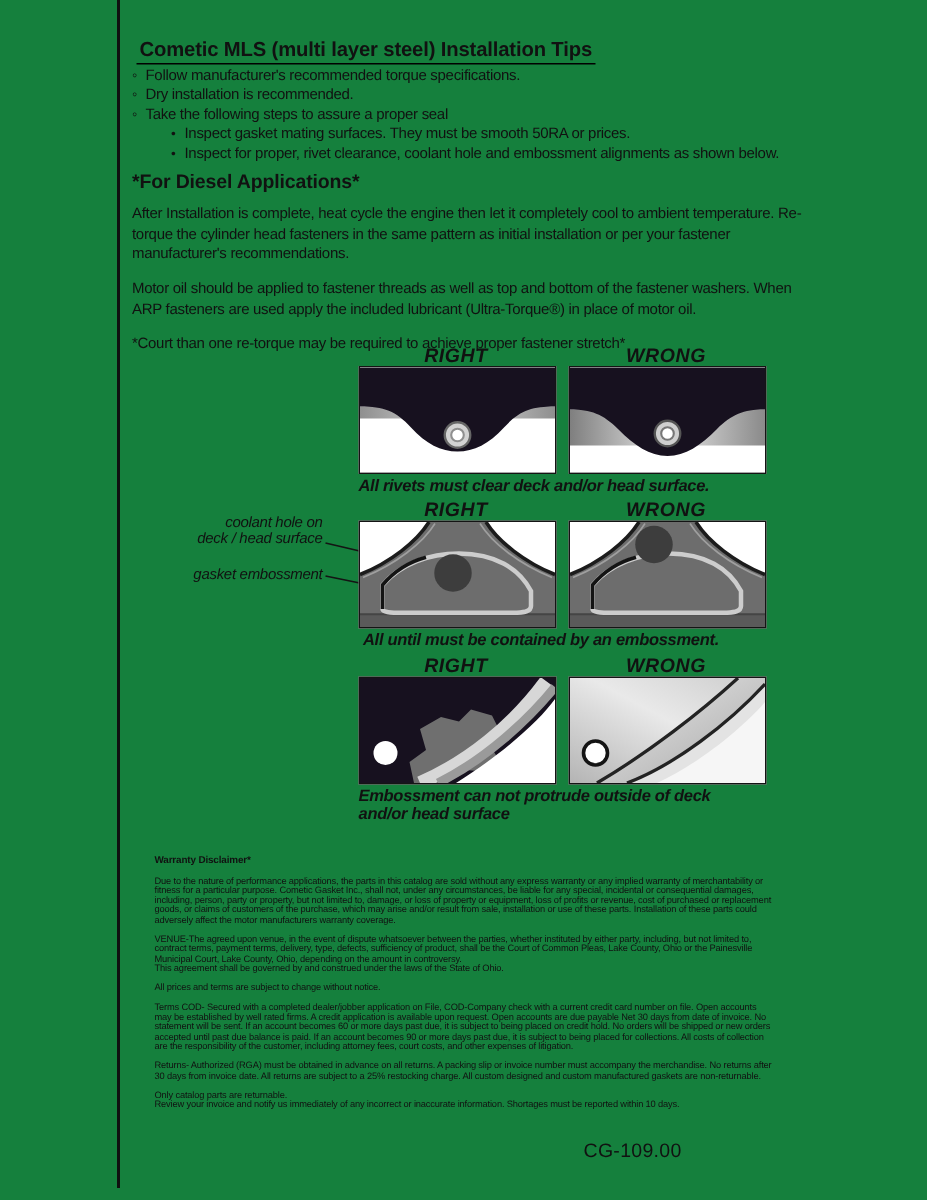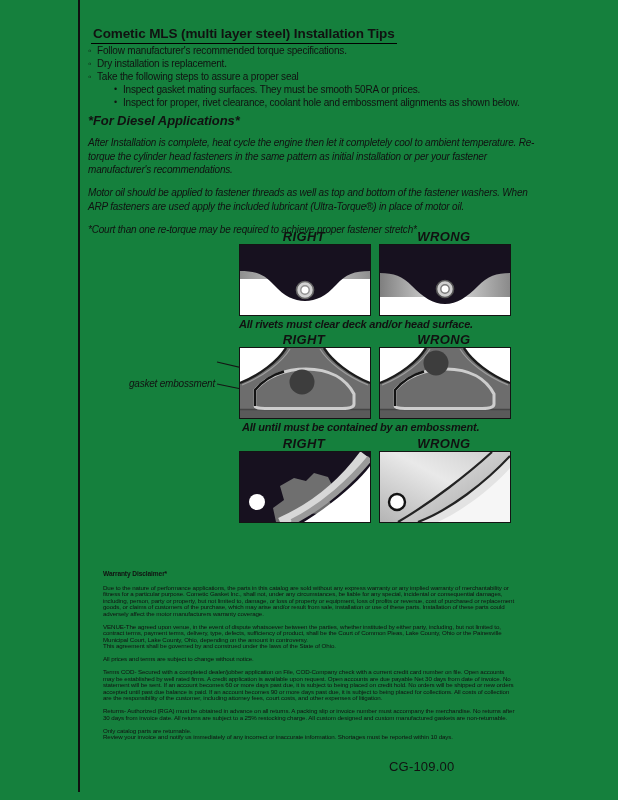--- a/index.html
+++ b/index.html
@@ -18,21 +18,21 @@
   .doc-title{
     display:inline-block;font-size:13.5px;font-weight:bold;letter-spacing:-0.1px;
     border-bottom:1.6px solid #000;padding:0 2px 2px 2px;margin:0;
   }
   .bullets{position:absolute;left:88px;top:44px;width:460px;font-size:10px;letter-spacing:-0.2px;line-height:13px;}
   .b-row{display:flex;}
   .b-row .mk{width:9px;flex:0 0 9px;text-align:left;}
   .b-sub{margin-left:26px;}
   .b-sub .mk{width:9px;flex:0 0 9px;font-size:9px;}
 
-  .diesel{position:absolute;left:88px;top:113px;width:448px;font-style:italic;}
+  .diesel{position:absolute;left:88px;top:113px;width:448px;}
   .diesel h2{font-size:13px;font-weight:bold;margin:0 0 8px 0;letter-spacing:-0.1px;}
   .diesel p{font-size:10px;line-height:13.5px;letter-spacing:-0.2px;margin:0 0 9.5px 0;}
 
   
   .dsection{position:absolute;left:2px;width:574px;height:115px;font-style:italic;}
   .hdr{position:absolute;top:0;width:130px;text-align:center;font-size:13px;font-weight:600;letter-spacing:0.4px;}
   .hdr.h-right{left:237px;}
   .hdr.h-wrong{left:377px;}
   .panel{position:absolute;top:15px;width:130px;height:70px;border:1.6px solid #141414;background:#fff;}
   .panel.p-right{left:237px;}
@@ -64,21 +64,21 @@
     <h1 class="doc-title">Cometic MLS (multi layer steel) Installation Tips</h1>
   </div>
 
   <div class="bullets">
     <div class="b-row">
       <span class="mk">◦</span>
       <span>Follow manufacturer's recommended torque specifications.</span>
     </div>
     <div class="b-row">
       <span class="mk">◦</span>
-      <span>Dry installation is replacement.</span>
+      <span>Dry installation is recommended.</span>
     </div>
     <div class="b-row">
       <span class="mk">◦</span>
       <span>Take the following steps to assure a proper seal</span>
     </div>
     <div class="b-row b-sub">
       <span class="mk">•</span>
       <span>Inspect gasket mating surfaces.  They must be smooth 50RA or prices.</span>
     </div>
     <div class="b-row b-sub">
@@ -132,20 +132,22 @@
       </svg>
     </div>
 
     <div class="dcaption">All rivets must clear deck and/or head surface.</div>
   </div>
 
   <div class="dsection" id="sec2" style="top:332px;">
     <div class="hdr h-right">RIGHT</div>
     <div class="hdr h-wrong">WRONG</div>
 
+    <div class="lbl lbl-coolant">coolant hole on
+deck / head surface</div>
     <div class="lbl lbl-emboss">gasket embossment</div>
 
     <svg class="leader-overlay" width="618" height="110" viewBox="0 0 618 110">
       <line x1="215" y1="30" x2="296" y2="49" stroke="#141414" stroke-width="1.1"></line>
       <line x1="215" y1="52" x2="259" y2="61" stroke="#141414" stroke-width="1.1"></line>
     </svg>
 
     <div class="panel p-right">
       <svg width="130" height="70" viewBox="0 0 130 70">
         <rect width="130" height="70" fill="#6d6d6d"></rect>
@@ -214,20 +216,22 @@
         <rect width="130" height="70" fill="url(#g3bg)"></rect>
         <path d="M38,70 C70,58 106,30 130,4 L130,70 Z" fill="#e3e3e3"></path>
         <path d="M58,70 C88,56 116,32 130,16 L130,70 Z" fill="#f6f6f6"></path>
         <path d="M18,70 C52,50 88,22 112,0 L130,0 L130,4 C106,30 70,58 38,70 Z" fill="url(#g3band)"></path>
         <path d="M18,70 C52,50 88,22 112,0" stroke="#232323" stroke-width="2.2" fill="none"></path>
         <path d="M38,70 C70,58 106,30 130,4" stroke="#232323" stroke-width="2.2" fill="none"></path>
         <circle cx="17" cy="50" r="8" fill="#ffffff" stroke="#141414" stroke-width="2.4"></circle>
       </svg>
     </div>
 
+    <div class="dcaption">Embossment can not protrude outside of deck
+and/or head surface</div>
   </div>
 
   <div class="disclaimer">
     <p class="dh">Warranty Disclaimer*</p>
     <p>Due to the nature of performance applications, the parts in this catalog are sold without any express warranty or any implied warranty of merchantability or fitness for a particular purpose.  Cometic Gasket Inc., shall not, under any circumstances, be liable for any special, incidental or consequential damages, including, person, party or property, but not limited to, damage, or loss of property or equipment, loss of profits or revenue, cost of purchased or replacement goods, or claims of customers of the purchase, which may arise and/or result from sale, installation or use of these parts.  Installation of these parts could adversely affect the motor manufacturers warranty coverage.</p>
     <p>VENUE-The agreed upon venue, in the event of dispute whatsoever between the parties, whether instituted by either party, including, but not limited to, contract terms, payment terms, delivery, type, defects, sufficiency of product, shall be the Court of Common Pleas, Lake County, Ohio or the Painesville Municipal Court, Lake County, Ohio, depending on the amount in controversy.
 This agreement shall be governed by and construed under the laws of the State of Ohio.</p>
     <p>All prices and terms are subject to change without notice.</p>
     <p>Terms COD- Secured with a completed dealer/jobber application on File, COD-Company check with a current credit card number on file.  Open accounts may be established by well rated firms.  A credit application is available upon request.  Open accounts are due payable Net 30 days from date of invoice.  No statement will be sent.  If an account becomes 60 or more days past due, it is subject to being placed on credit hold.  No orders will be shipped or new orders accepted until past due balance is paid.  If an account becomes 90 or more days past due, it is subject to being placed for collections.  All costs of collection are the responsibility of the customer, including attorney fees, court costs, and other expenses of litigation.</p>
     <p>Returns- Authorized (RGA) must be obtained in advance on all returns.  A packing slip or invoice number must accompany the merchandise.  No returns after 30 days from invoice date.  All returns are subject to a 25% restocking charge.  All custom designed and custom manufactured gaskets are non-returnable.</p>

